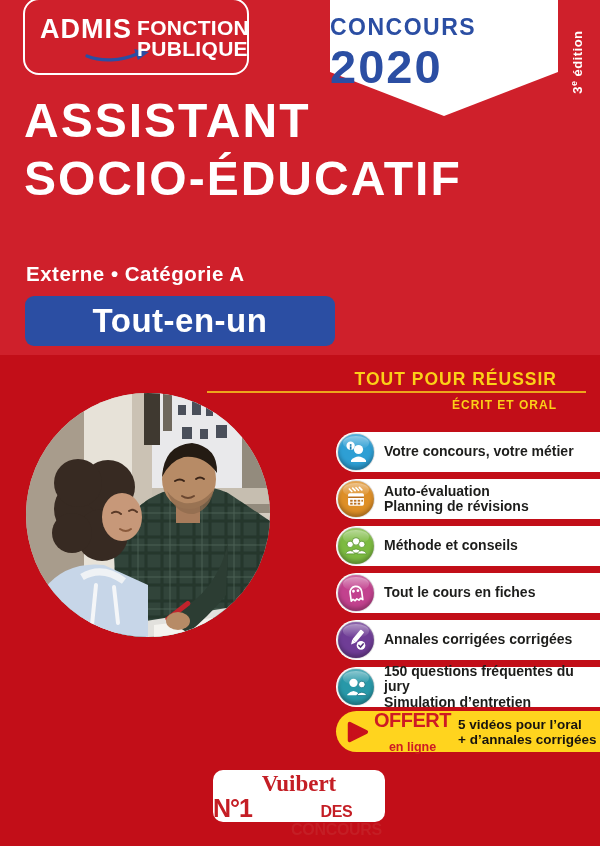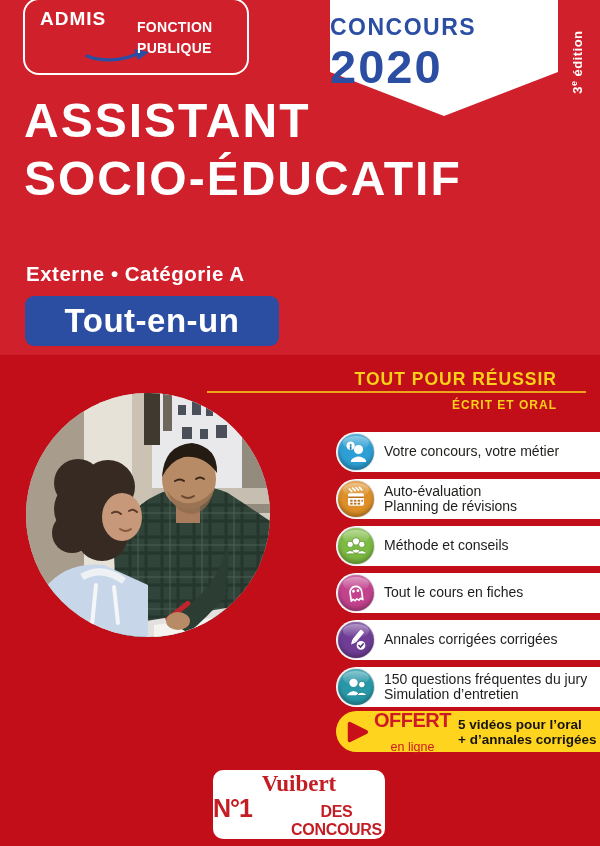--- a/index.html
+++ b/index.html
@@ -4,25 +4,25 @@
 <style>
   html,body{margin:0;padding:0;background:#777;}
   .cover{position:relative;width:600px;height:846px;overflow:hidden;
          font-family:"Liberation Sans",sans-serif;background:#C20E18;}
   .bg-top{position:absolute;left:0;top:0;width:600px;height:355px;background:#CF202B;}
   .bg-bottom{position:absolute;left:0;top:355px;width:600px;height:491px;background:#C20E18;}
 
   
   .admis-box{position:absolute;left:23px;top:-2px;width:222px;height:73px;
              border:2.5px solid #fff;border-radius:16px;}
-  .admis-word{position:absolute;left:15px;top:8px;color:#fff;font-weight:bold;
-              font-size:19px;letter-spacing:1px;}
+  .admis-word{position:absolute;left:15px;top:14px;color:#fff;font-weight:bold;
+              font-size:27px;letter-spacing:1px;}
   .swoosh{position:absolute;left:60px;top:48px;}
   .fp{position:absolute;left:112px;top:17px;color:#fff;font-weight:bold;
-      font-size:14px;line-height:21px;letter-spacing:.3px;}
+      font-size:21px;line-height:21px;letter-spacing:.3px;}
   .fp span{display:block;}
 
   
   .banner-svg{position:absolute;left:330px;top:0;}
   .banner-text{position:absolute;left:330px;top:0;width:228px;color:#2B4EA3;}
   .banner-concours{margin-top:14px;font-weight:bold;font-size:23px;letter-spacing:1.5px;}
   .banner-year{margin-top:-2px;font-weight:bold;font-size:47px;letter-spacing:2px;}
 
   .edition-wrap{position:absolute;left:535px;top:22px;width:84px;height:80px;
                 display:flex;align-items:center;justify-content:center;}
@@ -30,21 +30,21 @@
            font-size:13px;letter-spacing:.5px;}
   .edition sup{font-size:9px;}
   .edition .w{margin-left:4px;}
 
   
   .title{position:absolute;left:24px;top:92px;color:#fff;font-weight:bold;
          font-size:48px;line-height:57.5px;letter-spacing:2px;white-space:nowrap;}
   .title div{display:block;}
   .subtitle{position:absolute;left:26px;top:262px;color:#fff;font-weight:bold;
             font-size:20.5px;letter-spacing:.5px;}
-  .badge{position:absolute;left:25px;top:296px;width:254px;height:50px;background:#2B4EA3;
+  .badge{position:absolute;left:25px;top:296px;width:310px;height:50px;background:#2B4EA3;
          border-radius:9px;display:flex;align-items:center;justify-content:center;
          color:#fff;font-weight:bold;font-size:33px;letter-spacing:.5px;}
 
   
   .photo{position:absolute;left:26px;top:393px;width:244px;height:244px;border-radius:50%;}
 
   
   .tag1{position:absolute;right:43px;top:369px;color:#FBD018;font-weight:bold;
         font-size:17.5px;letter-spacing:1px;}
   .tag-rule{position:absolute;left:207px;top:391px;width:379px;height:2px;background:#EDA51C;}
@@ -54,35 +54,35 @@
   
   .pill{position:absolute;left:336px;width:266px;height:40px;background:#fff;
         border-radius:21px 0 0 21px;display:flex;align-items:center;}
   .fi{position:relative;flex:0 0 36px;width:36px;height:36px;margin-left:2px;border-radius:50%;
       display:flex;align-items:center;justify-content:center;
       box-shadow:inset 0 -3px 4px rgba(0,0,0,.28), inset 0 2px 2px rgba(255,255,255,.25),
                  0 0 0 1px rgba(0,0,0,.12);}
   .fi::after{content:"";position:absolute;left:5px;right:5px;top:2px;height:14px;
              border-radius:50%;background:linear-gradient(rgba(255,255,255,.45),rgba(255,255,255,0));}
   .fi svg{position:relative;z-index:1;}
-  .ft{margin-left:10px;color:#1D1D1B;font-weight:normal;font-size:14px;line-height:15.5px;}
+  .ft{margin-left:10px;color:#1D1D1B;font-weight:bold;font-size:14px;line-height:15.5px;}
   .ft span{display:block;}
 
   
   .offer{position:absolute;left:336px;top:711px;width:266px;height:41px;background:#FFD41E;
          border-radius:21px 0 0 21px;display:flex;align-items:center;}
   .offer .play{margin-left:9px;flex:0 0 24px;}
   .offer-label{margin-left:5px;text-align:center;color:#CE1A24;line-height:1;}
   .offer-label .big{display:block;font-weight:bold;font-size:20px;letter-spacing:-.5px;}
-  .offer-label .small{display:block;font-weight:normal;font-size:12.5px;margin-top:11px;}
+  .offer-label .small{display:block;font-weight:bold;font-size:12.5px;margin-top:11px;}
   .offer-text{margin-left:7px;color:#17130F;font-weight:bold;font-size:13.5px;line-height:15px;}
   .offer-text span{display:block;}
 
   
-  .brand{position:absolute;left:213px;top:770px;width:172px;height:69px;background:#fff;
+  .brand{position:absolute;left:213px;top:770px;width:172px;height:52px;background:#fff;
          border-radius:10px;color:#C41E25;text-align:center;}
   .brand-name{font-family:"Liberation Serif",serif;font-weight:bold;font-size:23px;
               margin-top:3px;line-height:22px;}
   .brand-rank{display:flex;align-items:baseline;justify-content:center;margin-top:-1px;gap:24px;}
   .brand-rank .n1{font-weight:bold;font-size:25px;letter-spacing:-1px;}
   .brand-rank .lbl{font-weight:bold;font-size:16px;letter-spacing:-.3px;margin-left:12px;}
 </style>
 </head>
 <body>
 

